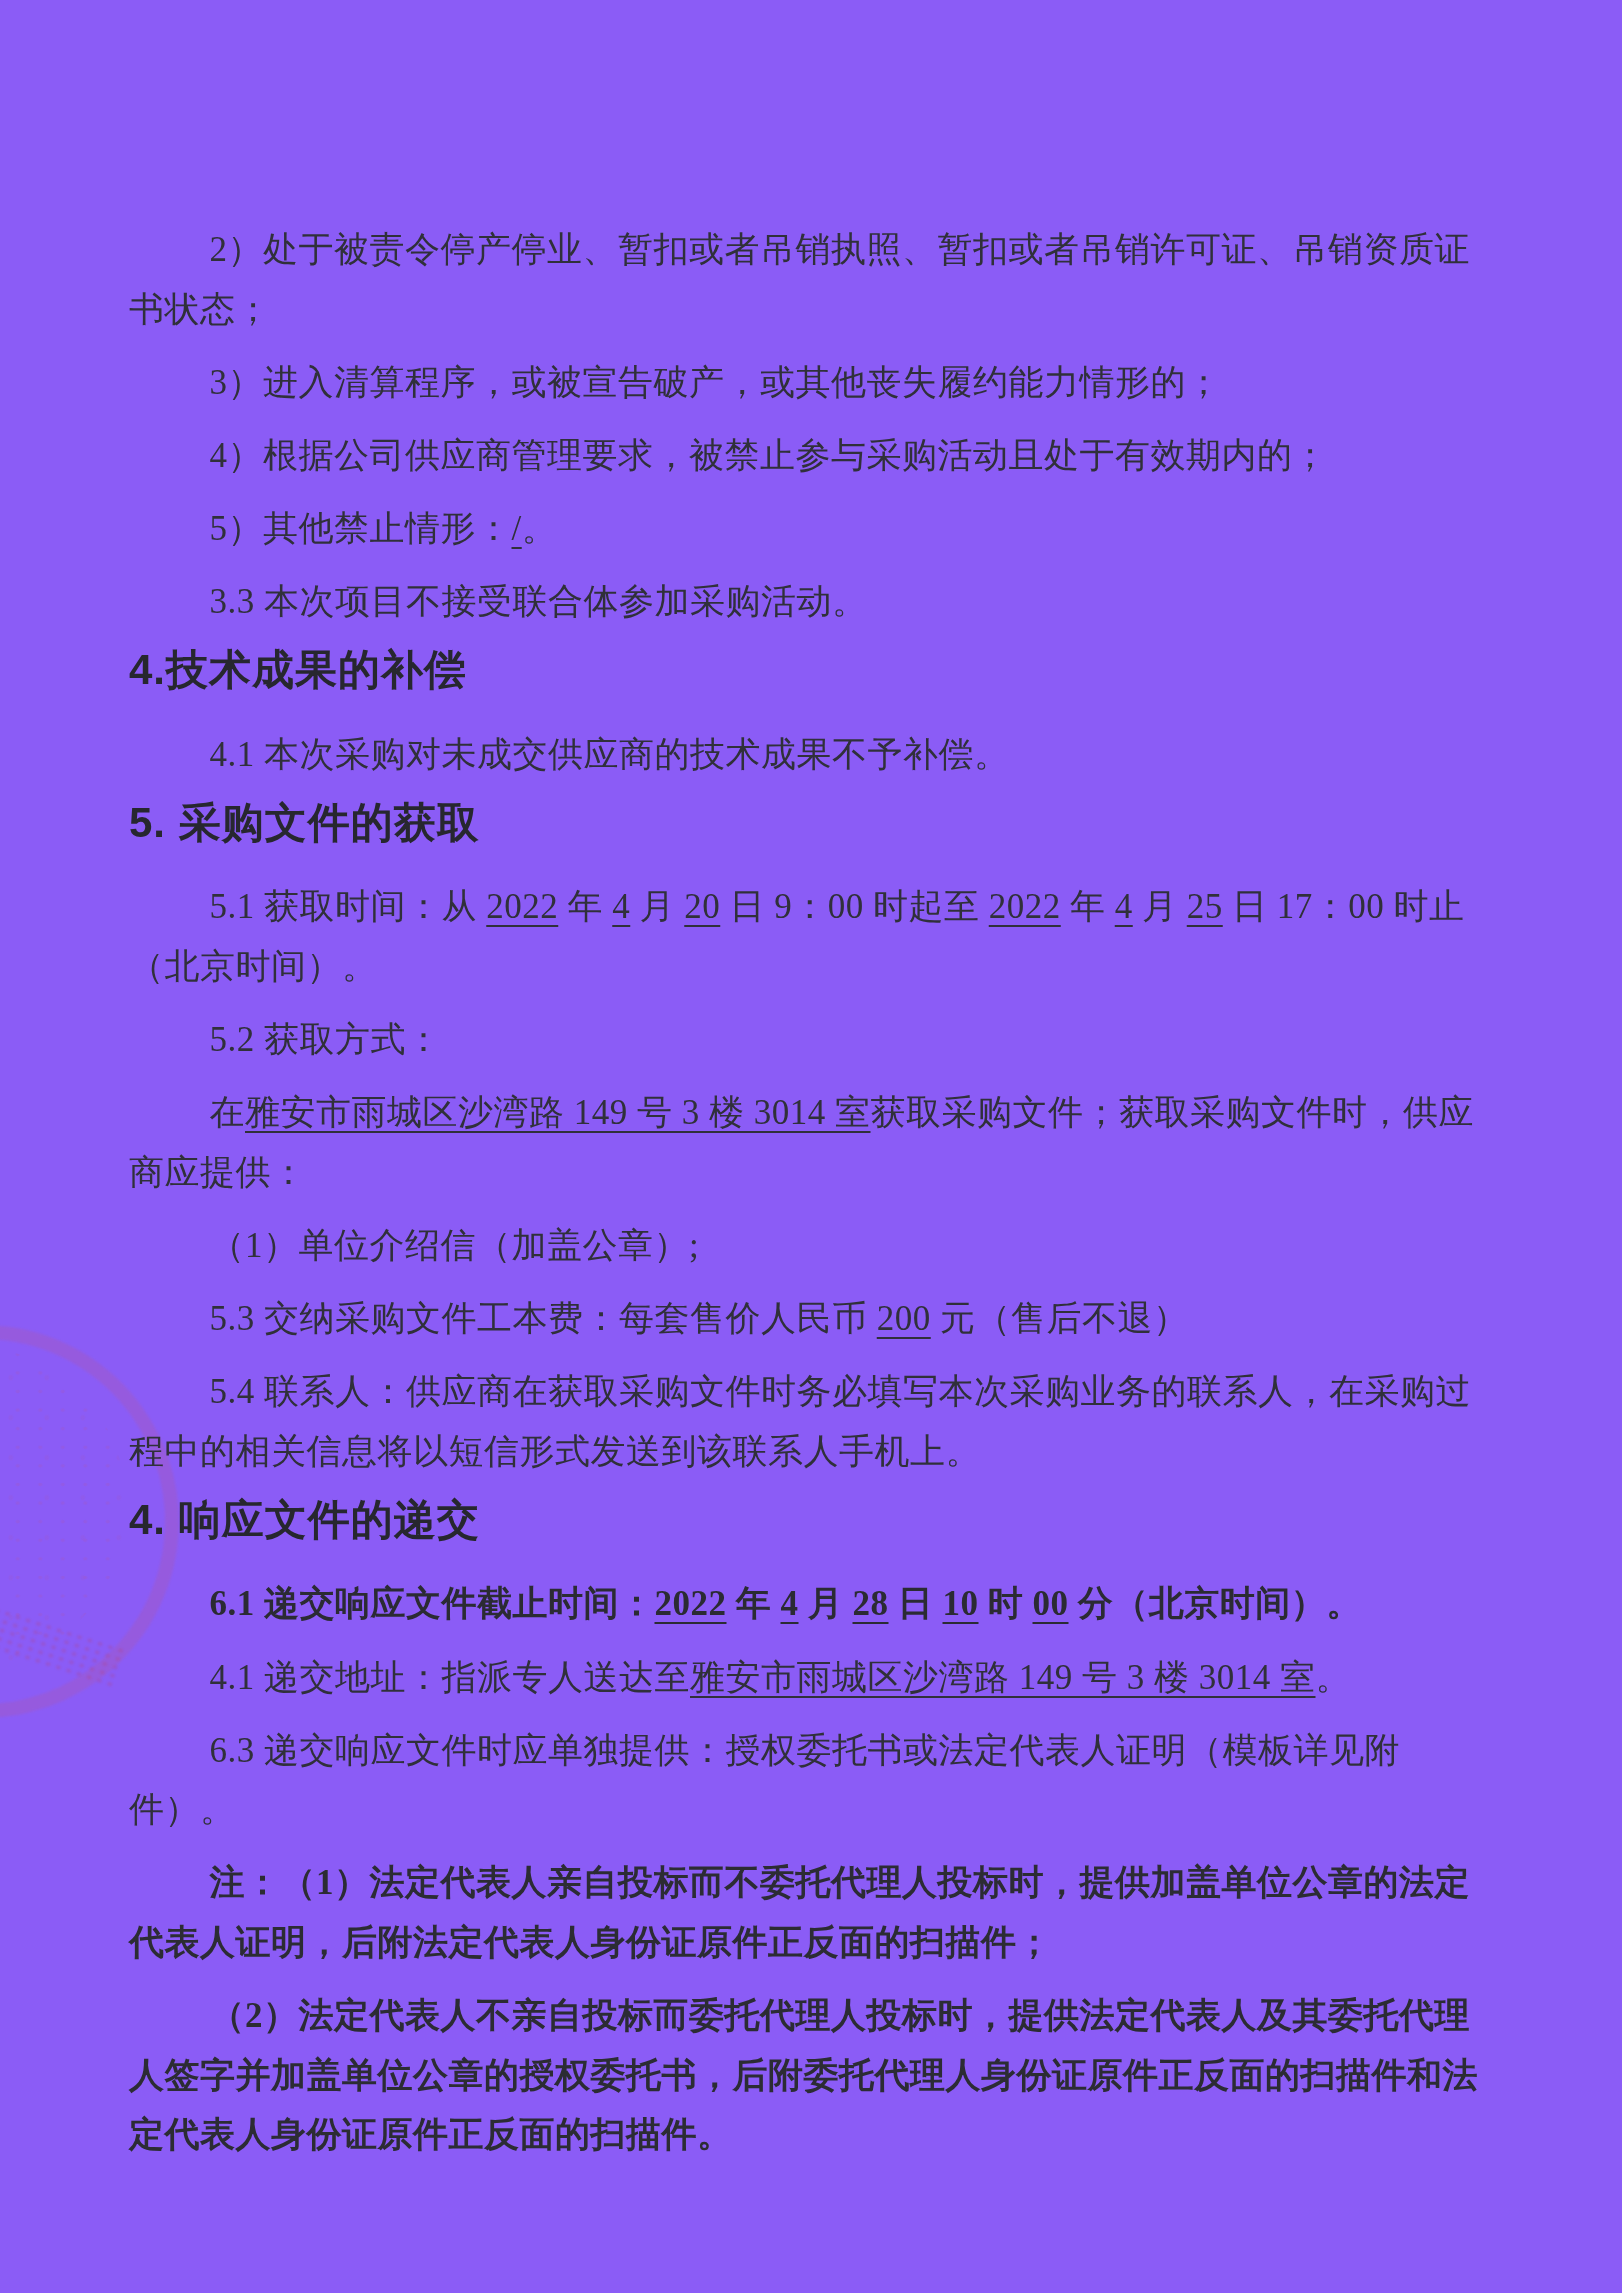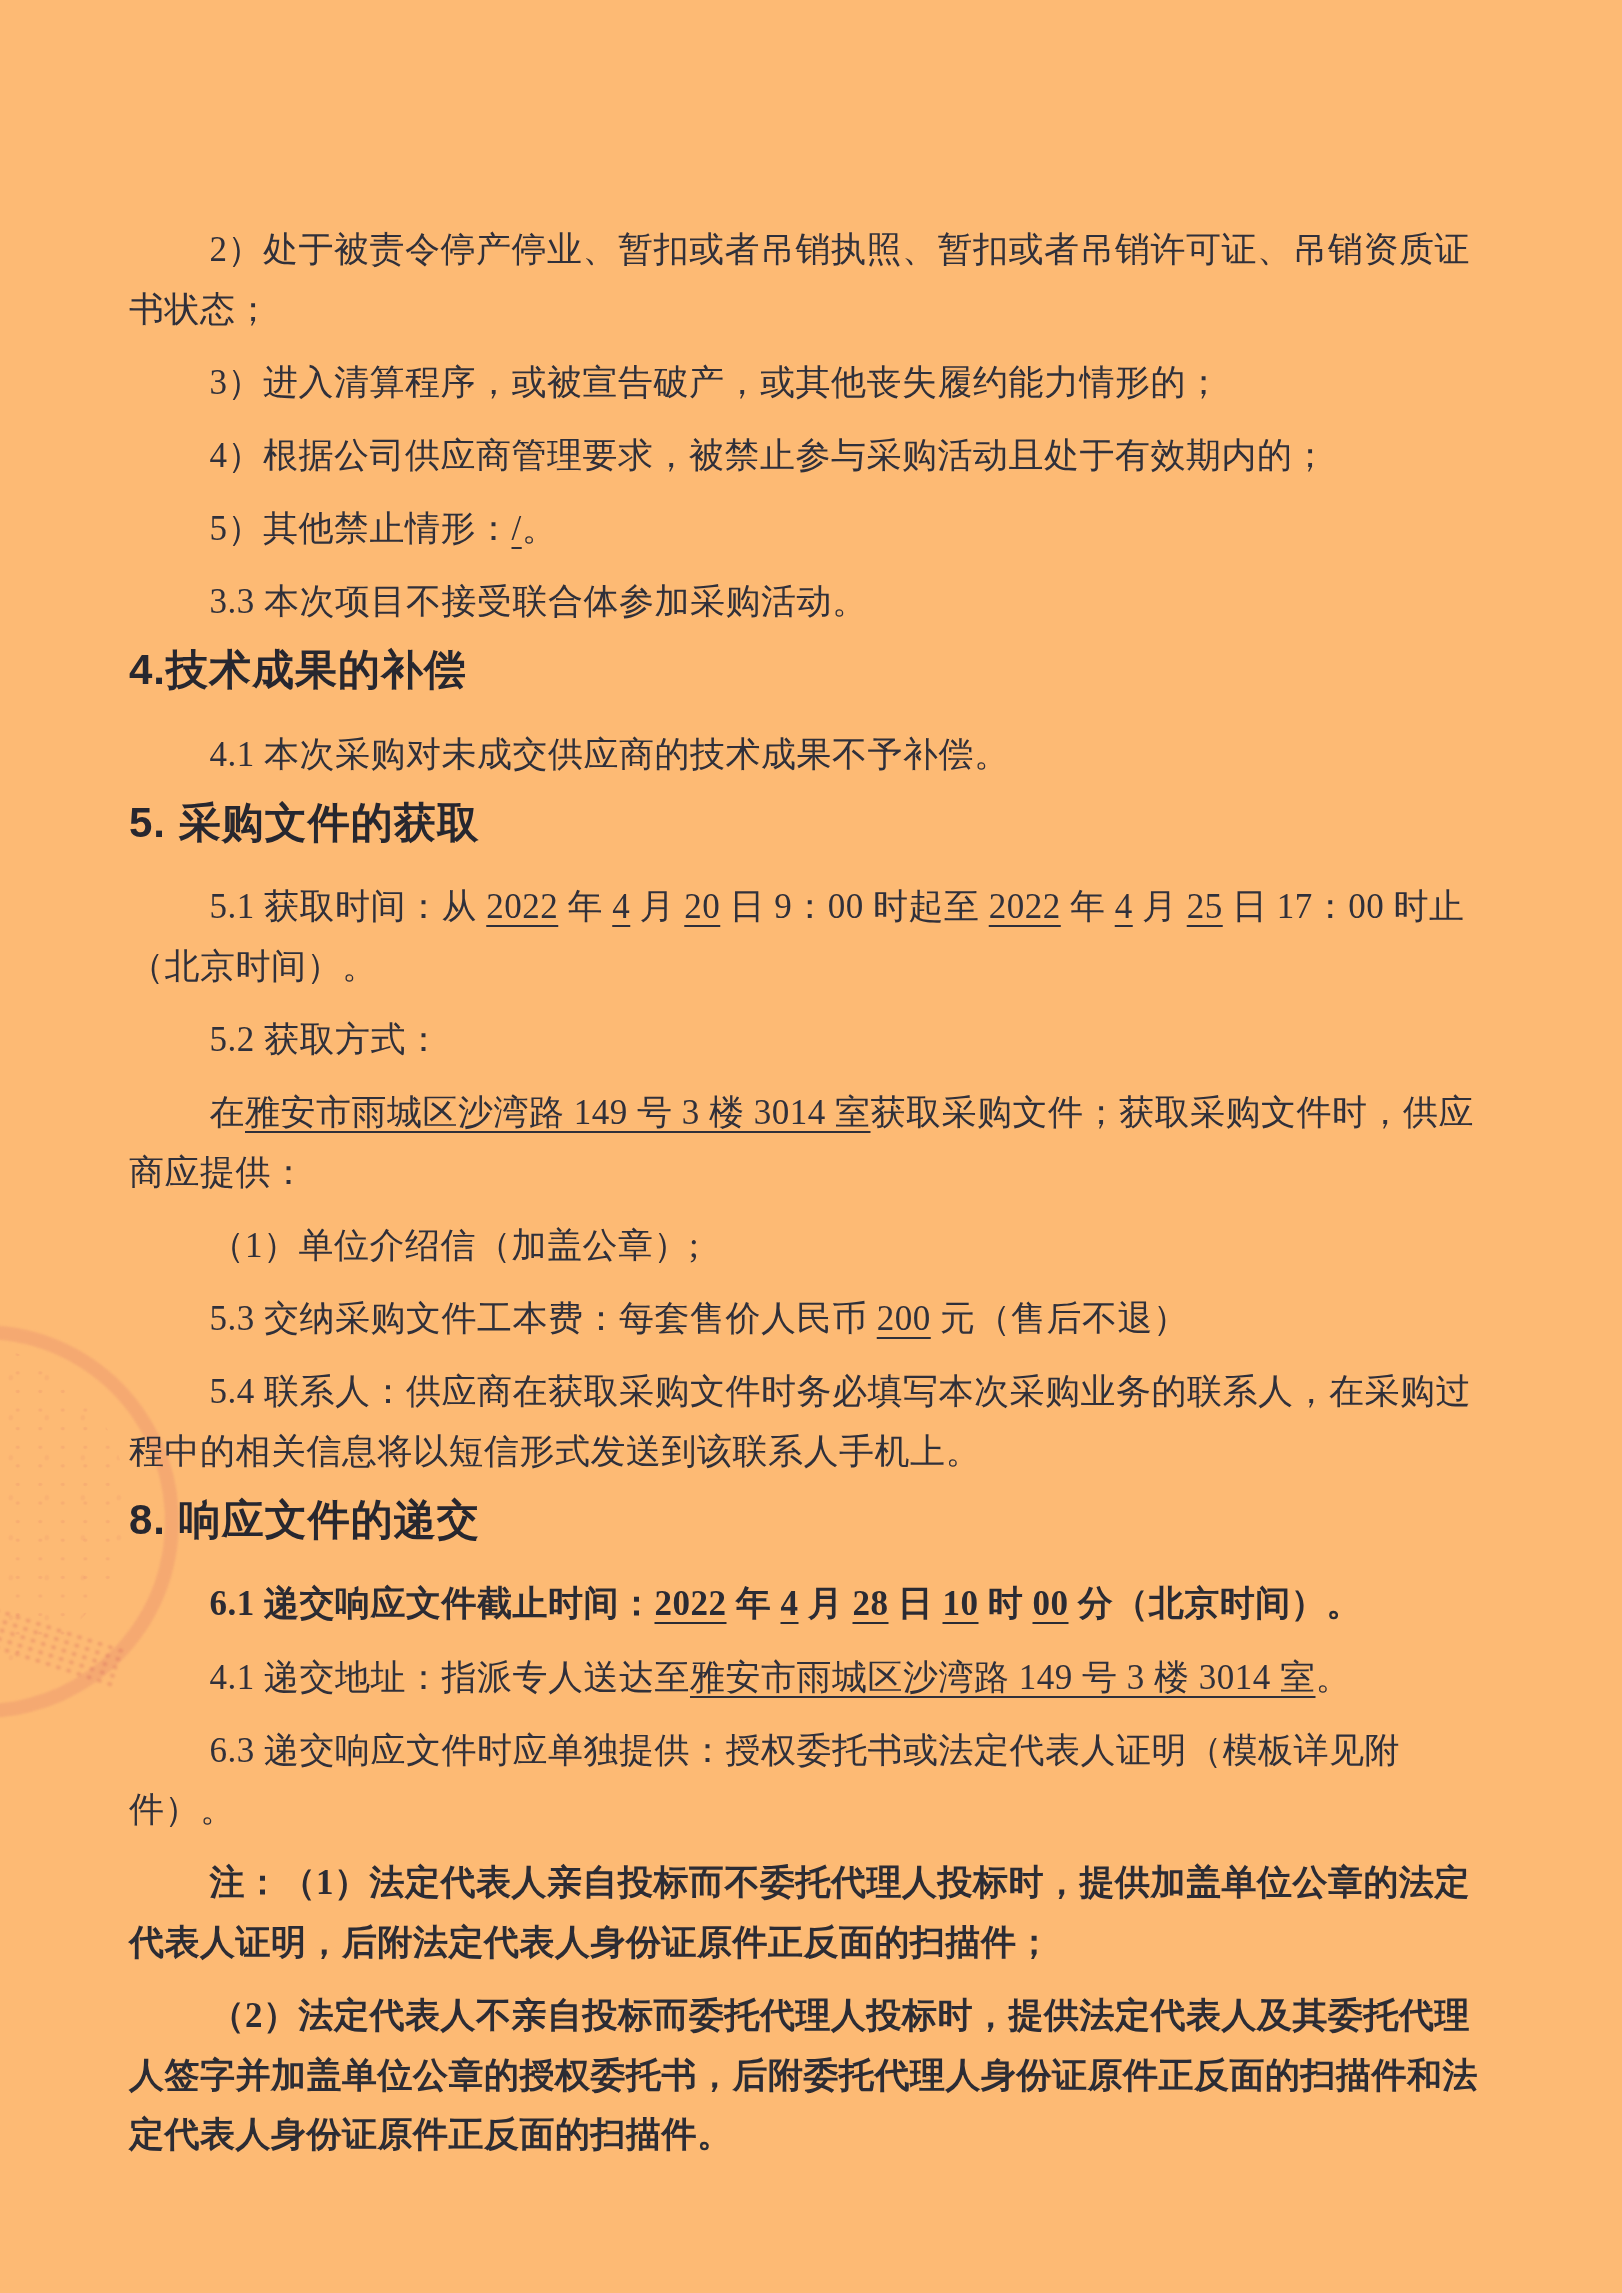--- a/index.html
+++ b/index.html
@@ -5,21 +5,21 @@
   html, body {
     margin: 0;
     padding: 0;
     background: #ffffff;
   }
   .page {
     position: relative;
     width: 1622px;
     height: 2294px;
     margin: 0 auto;
-    background: #fdba74;
+    background: #8b5cf6;
     overflow: hidden;
     color: #30303a;
   }
   .content {
     position: relative;
     padding: 220px 123px 0 129px;
     z-index: 2;
   }
   
   p.para {
@@ -120,21 +120,21 @@
       <p class="para" data-name="clause-3-3"><span data-name="text-run">3.3 本次项目不接受联合体参加采购活动。</span></p>
       <h2 class="heading" data-name="section-4-heading"><span data-name="text-run">4.技术成果的补偿</span></h2>
       <p class="para" data-name="clause-4-1"><span data-name="text-run">4.1 本次采购对未成交供应商的技术成果不予补偿。</span></p>
       <h2 class="heading" data-name="section-5-heading"><span data-name="text-run">5. 采购文件的获取</span></h2>
       <p class="para" data-name="clause-5-1"><span data-name="text-run">5.1 获取时间：从 </span><span class="u" data-name="start-year">2022</span><span data-name="text-run"> 年 </span><span class="u" data-name="start-month">4</span><span data-name="text-run"> 月 </span><span class="u" data-name="start-day">20</span><span data-name="text-run"> 日 9：00 时起至 </span><span class="u" data-name="end-year">2022</span><span data-name="text-run"> 年 </span><span class="u" data-name="end-month">4</span><span data-name="text-run"> 月 </span><span class="u" data-name="end-day">25</span><span data-name="text-run"> 日 17：00 时止（北京时间）。</span></p>
       <p class="para" data-name="clause-5-2"><span data-name="text-run">5.2 获取方式：</span></p>
       <p class="para" data-name="clause-5-2-detail"><span data-name="text-run">在</span><span class="u" data-name="pickup-address">雅安市雨城区沙湾路 149 号 3 楼 3014 室</span><span data-name="text-run">获取采购文件；获取采购文件时，供应商应提供：</span></p>
       <p class="para" data-name="requirement-item-1"><span data-name="text-run">（1）单位介绍信（加盖公章）;</span></p>
       <p class="para" data-name="clause-5-3"><span data-name="text-run">5.3 交纳采购文件工本费：每套售价人民币 </span><span class="u" data-name="document-fee">200</span><span data-name="text-run"> 元（售后不退）</span></p>
       <p class="para" data-name="clause-5-4"><span data-name="text-run">5.4 联系人：供应商在获取采购文件时务必填写本次采购业务的联系人，在采购过程中的相关信息将以短信形式发送到该联系人手机上。</span></p>
-      <h2 class="heading" data-name="section-6-heading"><span data-name="text-run">8. 响应文件的递交</span></h2>
+      <h2 class="heading" data-name="section-6-heading"><span data-name="text-run">4. 响应文件的递交</span></h2>
       <p class="para" data-name="clause-6-1"><span data-name="text-run">6.1 递交响应文件截止时间：</span><span class="u" data-name="deadline-year">2022</span><span data-name="text-run"> 年 </span><span class="u" data-name="deadline-month">4</span><span data-name="text-run"> 月 </span><span class="u" data-name="deadline-day">28</span><span data-name="text-run"> 日 </span><span class="u" data-name="deadline-hour">10</span><span data-name="text-run"> 时 </span><span class="u" data-name="deadline-minute">00</span><span data-name="text-run"> 分（北京时间）。</span></p>
       <p class="para" data-name="clause-6-2"><span data-name="text-run">4.1 递交地址：指派专人送达至</span><span class="u" data-name="delivery-address">雅安市雨城区沙湾路 149 号 3 楼 3014 室</span><span data-name="text-run">。</span></p>
       <p class="para" data-name="clause-6-3"><span data-name="text-run">6.3 递交响应文件时应单独提供：授权委托书或法定代表人证明（模板详见附件）。</span></p>
       <p class="para" data-name="note-paragraph-1"><span data-name="text-run">注：（1）法定代表人亲自投标而不委托代理人投标时，提供加盖单位公章的法定代表人证明，后附法定代表人身份证原件正反面的扫描件；</span></p>
       <p class="para" data-name="note-paragraph-2"><span data-name="text-run">（2）法定代表人不亲自投标而委托代理人投标时，提供法定代表人及其委托代理人签字并加盖单位公章的授权委托书，后附委托代理人身份证原件正反面的扫描件和法定代表人身份证原件正反面的扫描件。</span></p>
     </main>
 </div>
 
 
 </body></html>

